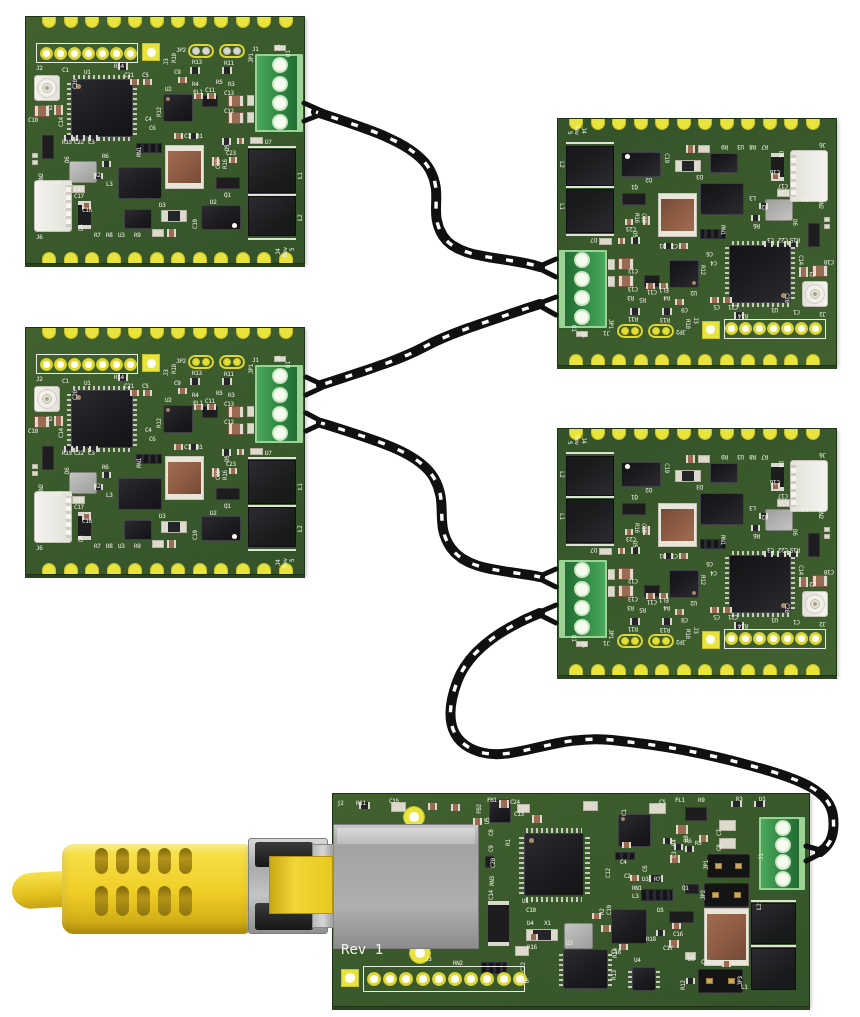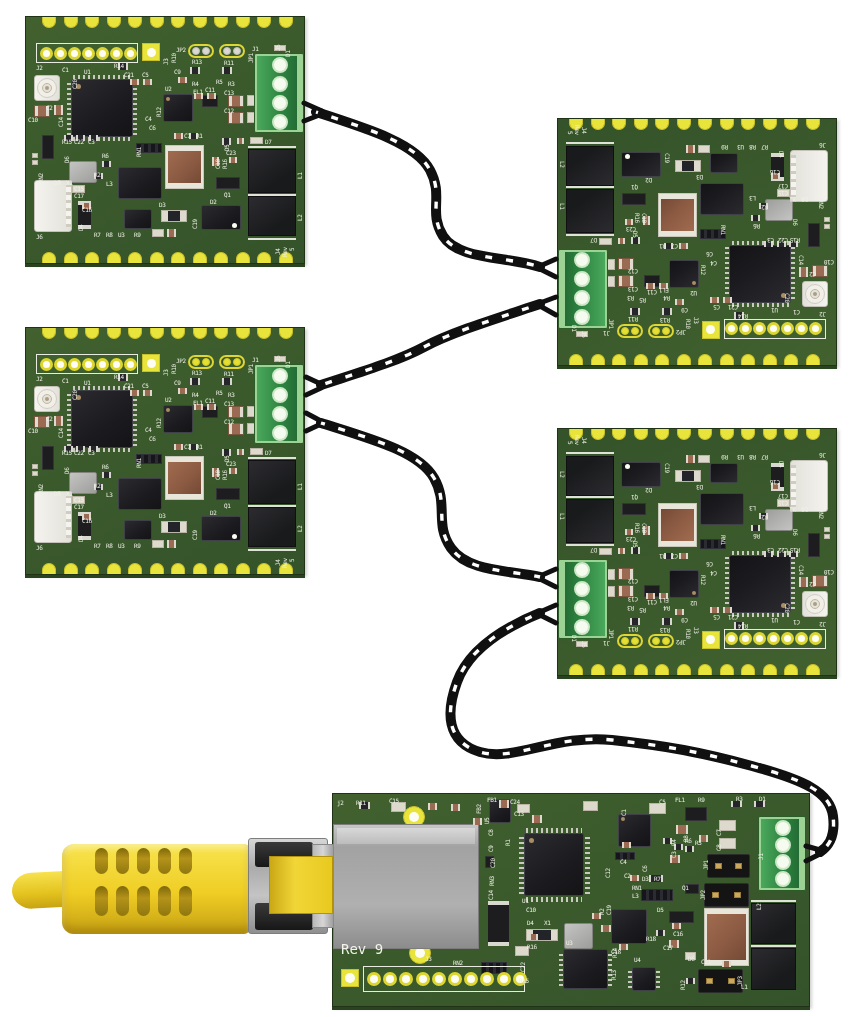--- a/index.html
+++ b/index.html
@@ -952,21 +952,21 @@
       <span class="lbl v" style="left: 273px; top: 121px;">C19</span>
       <span class="lbl" style="left: 193px; top: 113px;">C10</span>
       <span class="lbl" style="left: 194px; top: 126px;">D4</span>
       <span class="lbl" style="left: 211px; top: 126px;">X1</span>
       <span class="lbl" style="left: 233px; top: 146px;">U3</span>
       <span class="lbl" style="left: 194px; top: 150px;">R16</span>
       <span class="lbl" style="left: 186px; top: 184px;">R15</span>
       <span class="lbl v" style="left: 187px; top: 178px;">C22</span>
       <span class="lbl" style="left: 120px; top: 166px;">RN2</span>
       <span class="lbl" style="left: 92px; top: 162px;">J3</span>
-      <span class="lbl big" style="left: 8px; top: 148px;">Rev 9</span>
+      <span class="lbl big" style="left: 8px; top: 148px;">Rev 1</span>
     </div>
 
   <svg id="cables" width="860" height="1017">
     <g>
       <path class="wire" d="M304,103 L322,111"></path>
         <path class="wire" d="M304,121 L322,114"></path>
       <path class="wire" d="M556,259 L540,266"></path>
         <path class="wire" d="M556,277 L540,269"></path>
       <path class="wmain" d="M316,112 C372,130 416,144 430,170 C444,196 428,212 443,236 C458,260 506,256 540,267"></path>
       <path class="twist" d="M316,112 C372,130 416,144 430,170 C444,196 428,212 443,236 C458,260 506,256 540,267" style="stroke-dashoffset:5"></path>

